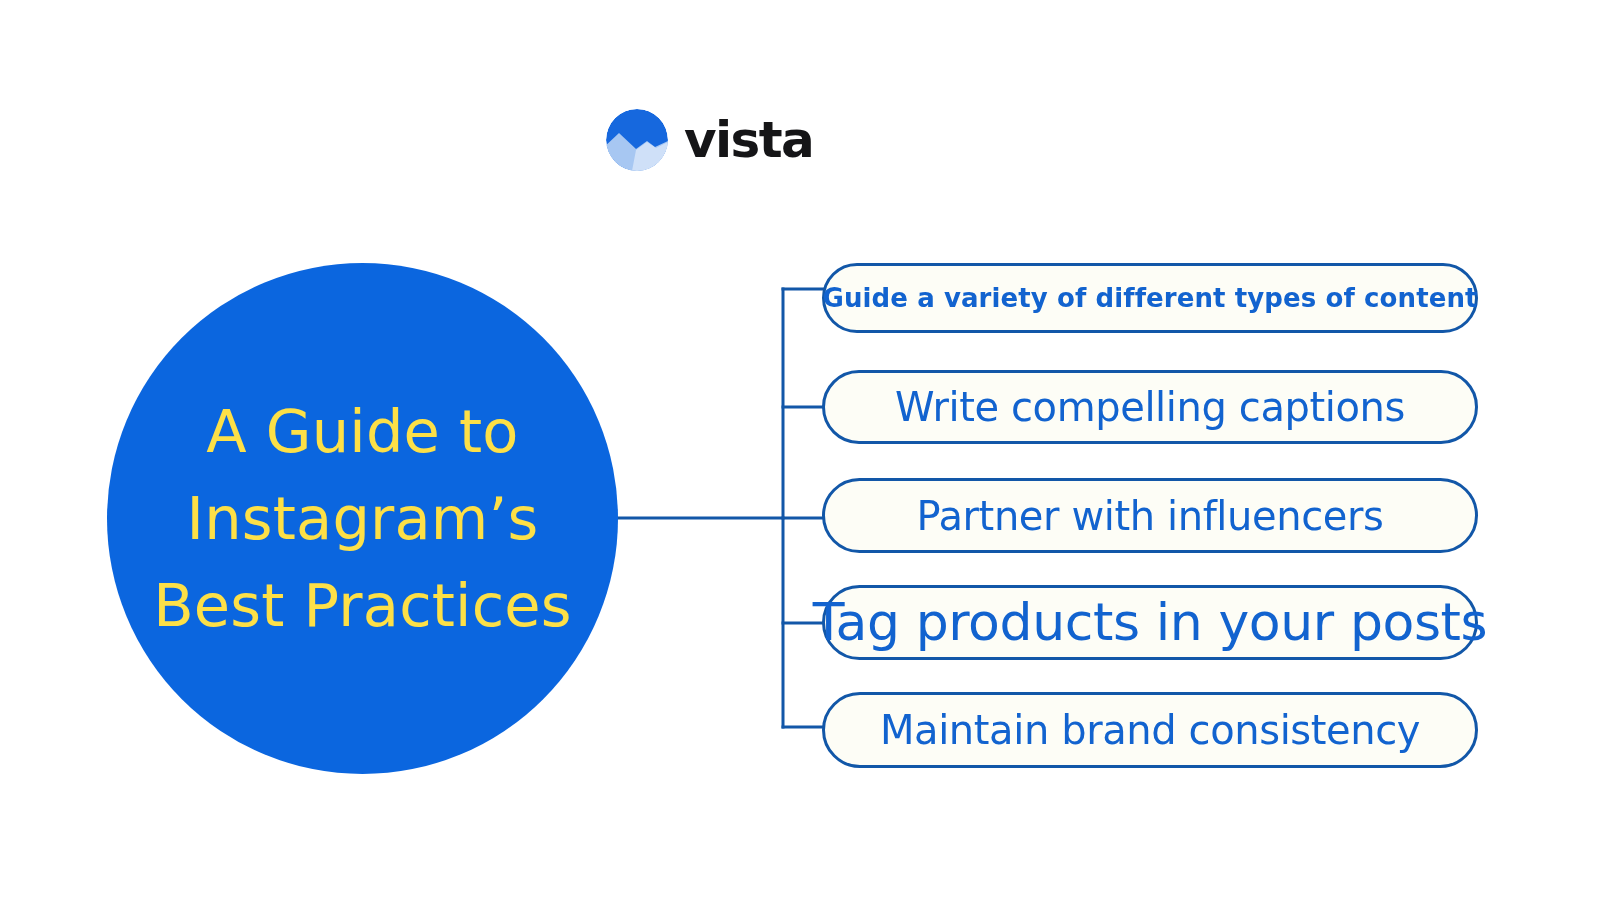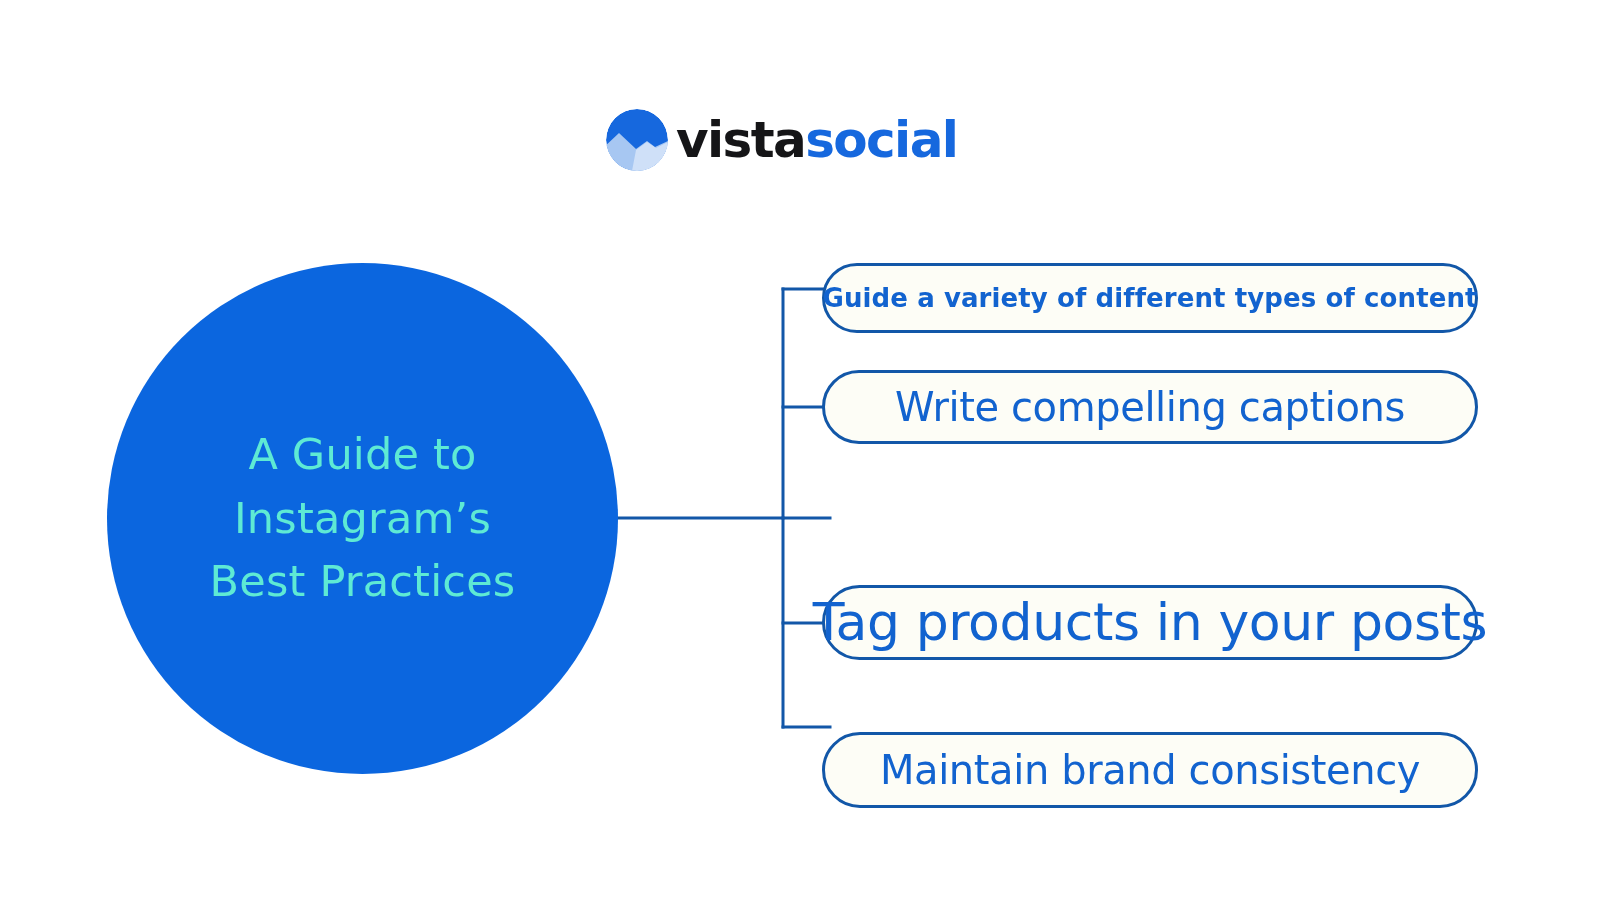--- a/index.html
+++ b/index.html
@@ -19,21 +19,21 @@
     background: #ffffff;
   }
 
   
   .brand {
     position: absolute;
     left: 606px;
     top: 104px;
     display: flex;
     align-items: center;
-    gap: 8px;
+    gap: 16px;
     height: 72px;
   }
   .brand-mark {
     width: 62px;
     height: 62px;
     flex: 0 0 62px;
     border-radius: 50%;
     overflow: hidden;
     position: relative;
     background: #ffffff;
@@ -61,23 +61,23 @@
     width: 511px;
     height: 511px;
     border-radius: 50%;
     background: #0B66DF;
     display: flex;
     align-items: center;
     justify-content: center;
     text-align: center;
   }
   .hub-text {
-    color: #5eead4;
+    color: #fde047;
     font-family: "DejaVu Sans", sans-serif;
-    font-size: 43px;
+    font-size: 59px;
     font-weight: 400;
     line-height: 1.48;
     letter-spacing: 0.2px;
     padding: 0 40px;
     white-space: pre-line;
   }
 
   
   .connectors {
     position: absolute;
@@ -107,21 +107,21 @@
     font-weight: 400;
     line-height: 1.1;
     white-space: nowrap;
     letter-spacing: -0.4px;
   }
 
   .pill.p0 { top: 263px;  height: 70px; }
   .pill.p1 { top: 370px;  height: 74px; }
   .pill.p2 { top: 478px;  height: 75px; }
   .pill.p3 { top: 585px;  height: 75px; }
-  .pill.p4 { top: 732px;  height: 76px; }
+  .pill.p4 { top: 692px;  height: 76px; }
 
   .pill.p0 .pill-label { font-size: 26px; font-weight: 700; letter-spacing: 0.1px; }
   .pill.p1 .pill-label { font-size: 40px; }
   .pill.p2 .pill-label { font-size: 40px; }
   .pill.p3 .pill-label { font-size: 52px; }
   .pill.p4 .pill-label { font-size: 40px; }
 </style>
 </head>
 <body>
 
@@ -137,21 +137,20 @@
         </defs>
         <g clip-path="url(#circClip)">
           <circle cx="31" cy="31" r="31" fill="#1668DE"></circle>
           <path d="M-4 62 L-4 40 L13 24 L30 40 L41 32 L49 38 L66 30 L66 62 Z" fill="#A7C7F2"></path>
           <path d="M30 41 L41 33 L50 39 L66 31 L66 62 L26 62 Z" fill="#CFE0F8"></path>
         </g>
       </svg>
     </div>
     <div class="brand-word">
       <span class="w1">vista</span>
-        <span class="w2">social</span>
     </div>
   </div>
 
   <svg class="connectors" viewBox="0 0 1600 900" xmlns="http://www.w3.org/2000/svg" aria-hidden="true">
     <g stroke="#1257A8" stroke-width="3" fill="none" stroke-linecap="square">
 
       <line x1="783" y1="289" x2="783" y2="727"></line>
 
       <line x1="618" y1="518" x2="783" y2="518"></line>
 
@@ -168,20 +167,23 @@
 Instagram’s
 Best Practices</div>
   </div>
 
   <div class="pill p0">
     <span class="pill-label">Guide a variety of different types of content</span>
   </div>
   <div class="pill p1">
     <span class="pill-label">Write compelling captions</span>
   </div>
+  <div class="pill p2">
+    <span class="pill-label">Partner with influencers</span>
+  </div>
   <div class="pill p3">
     <span class="pill-label">Tag products in your posts</span>
   </div>
   <div class="pill p4">
     <span class="pill-label">Maintain brand consistency</span>
   </div>
 
 </div>
 
 </body></html>

